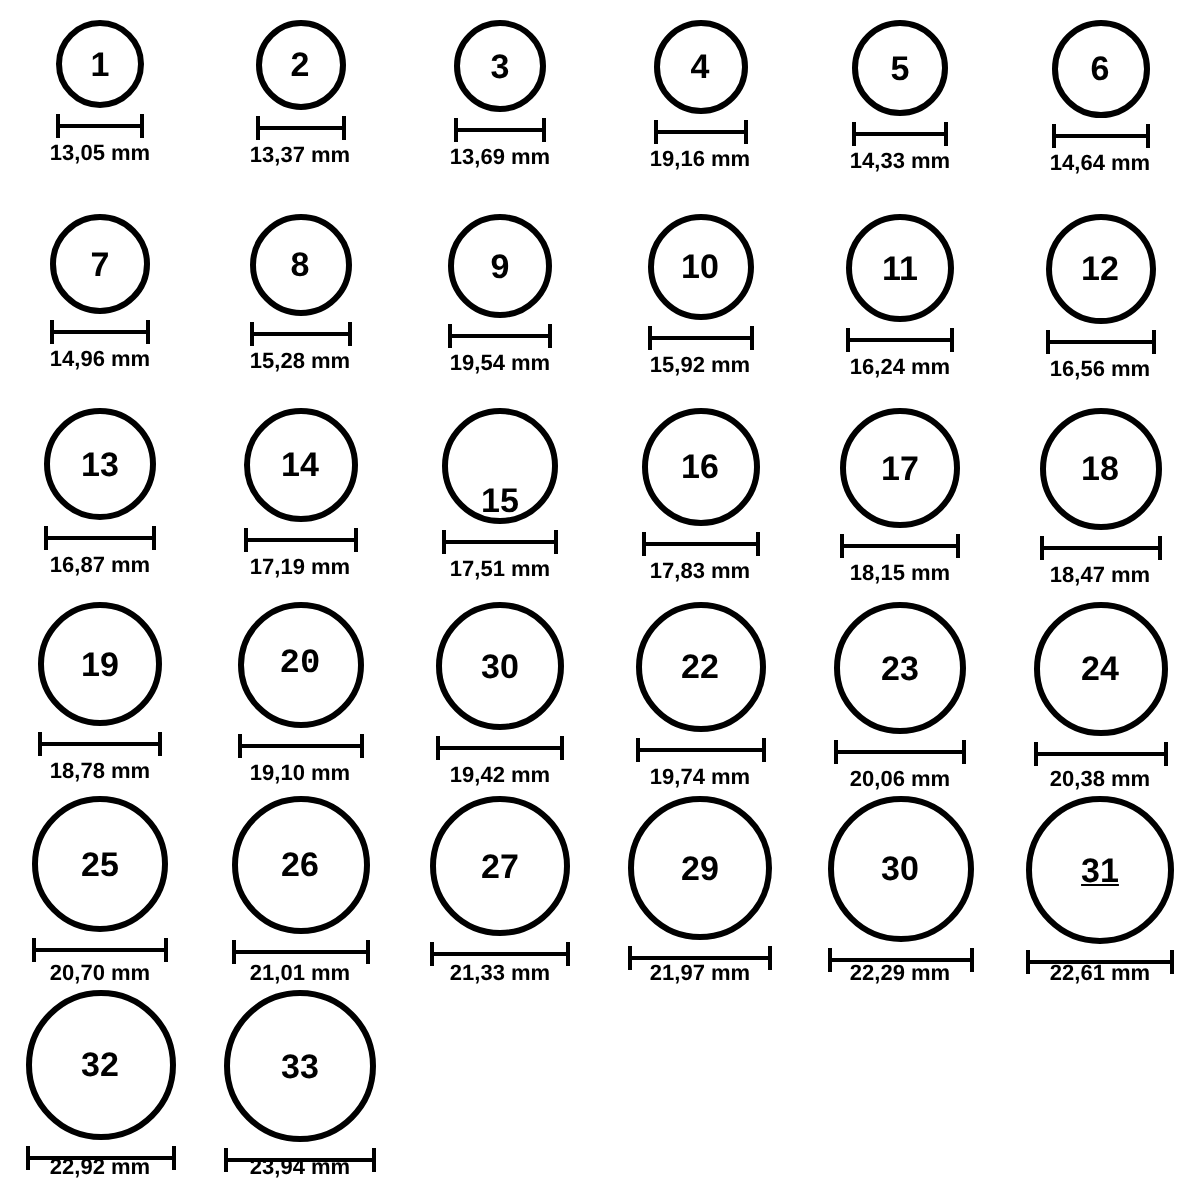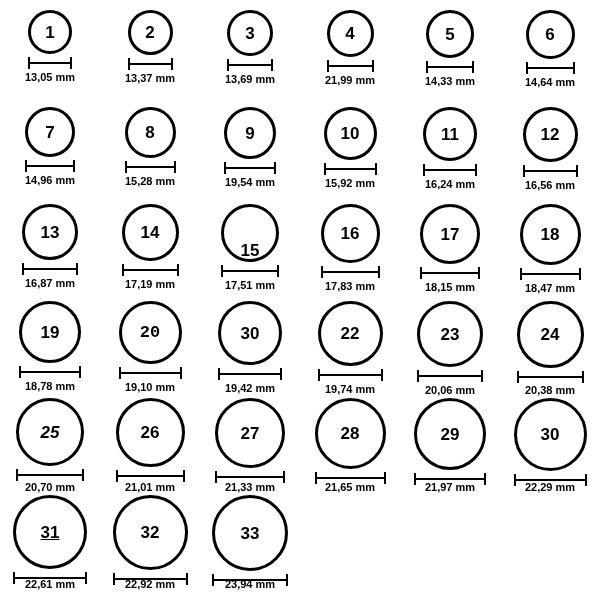--- a/index.html
+++ b/index.html
@@ -140,21 +140,21 @@
         <div class="ring-wrap">
           <div class="ring" style="width: 47px; height: 47px;">
             <span class="ring-number">4</span>
           </div>
         </div>
         <div class="dim" style="width: 47px;">
           <div class="line"></div>
           <div class="tick-l"></div>
           <div class="tick-r"></div>
         </div>
-        <div class="mm">21,99 mm</div>
+        <div class="mm">19,16 mm</div>
       </div>
       <div class="cell">
         <div class="ring-wrap">
           <div class="ring" style="width: 48px; height: 48px;">
             <span class="ring-number">5</span>
           </div>
         </div>
         <div class="dim" style="width: 48px;">
           <div class="line"></div>
           <div class="tick-l"></div>
@@ -404,21 +404,21 @@
         </div>
         <div class="dim" style="width: 67px;">
           <div class="line"></div>
           <div class="tick-l"></div>
           <div class="tick-r"></div>
         </div>
         <div class="mm">20,38 mm</div>
       </div>
       <div class="cell">
         <div class="ring-wrap">
-          <div class="ring" style="width: 68px; height: 68px; font-style: italic;">
+          <div class="ring" style="width: 68px; height: 68px;">
             <span class="ring-number">25</span>
           </div>
         </div>
         <div class="dim" style="width: 68px;">
           <div class="line"></div>
           <div class="tick-l"></div>
           <div class="tick-r"></div>
         </div>
         <div class="mm">20,70 mm</div>
       </div>
@@ -440,33 +440,20 @@
           <div class="ring" style="width: 70px; height: 70px;">
             <span class="ring-number">27</span>
           </div>
         </div>
         <div class="dim" style="width: 70px;">
           <div class="line"></div>
           <div class="tick-l"></div>
           <div class="tick-r"></div>
         </div>
         <div class="mm">21,33 mm</div>
-      </div>
-      <div class="cell">
-        <div class="ring-wrap">
-          <div class="ring" style="width: 71px; height: 71px;">
-            <span class="ring-number">28</span>
-          </div>
-        </div>
-        <div class="dim" style="width: 71px;">
-          <div class="line"></div>
-          <div class="tick-l"></div>
-          <div class="tick-r"></div>
-        </div>
-        <div class="mm">21,65 mm</div>
       </div>
       <div class="cell">
         <div class="ring-wrap">
           <div class="ring" style="width: 72px; height: 72px;">
             <span class="ring-number">29</span>
           </div>
         </div>
         <div class="dim" style="width: 72px;">
           <div class="line"></div>
           <div class="tick-l"></div>

